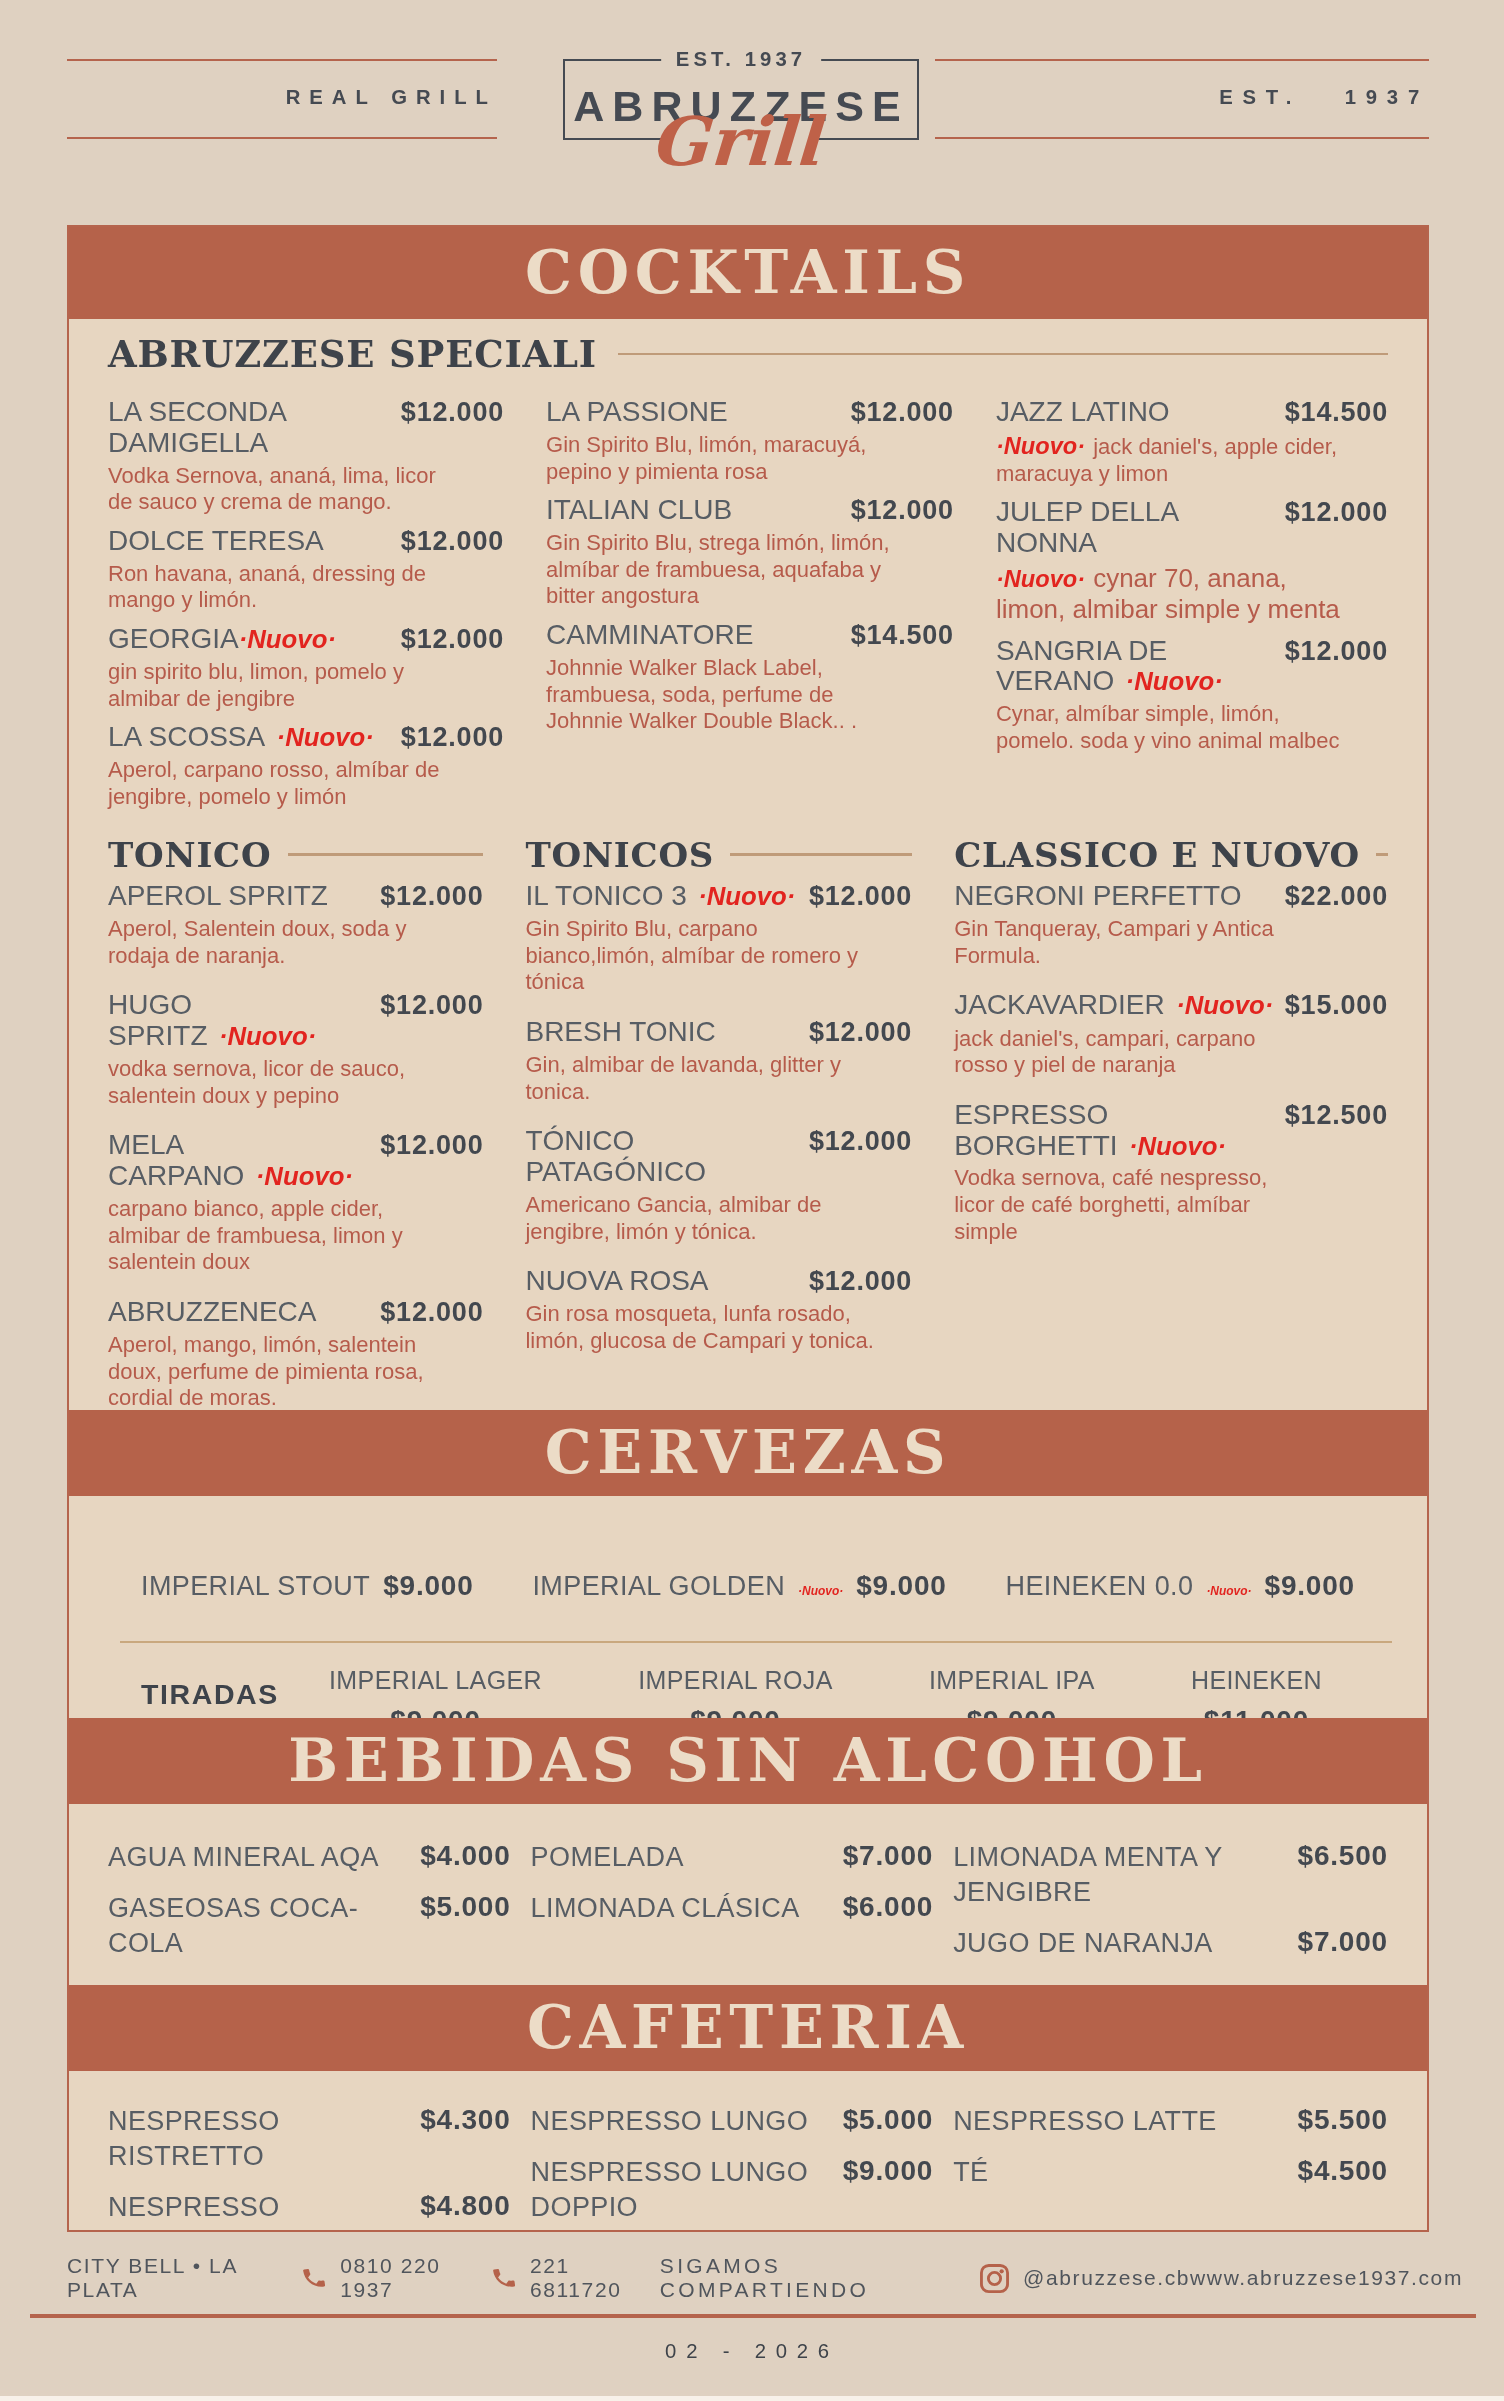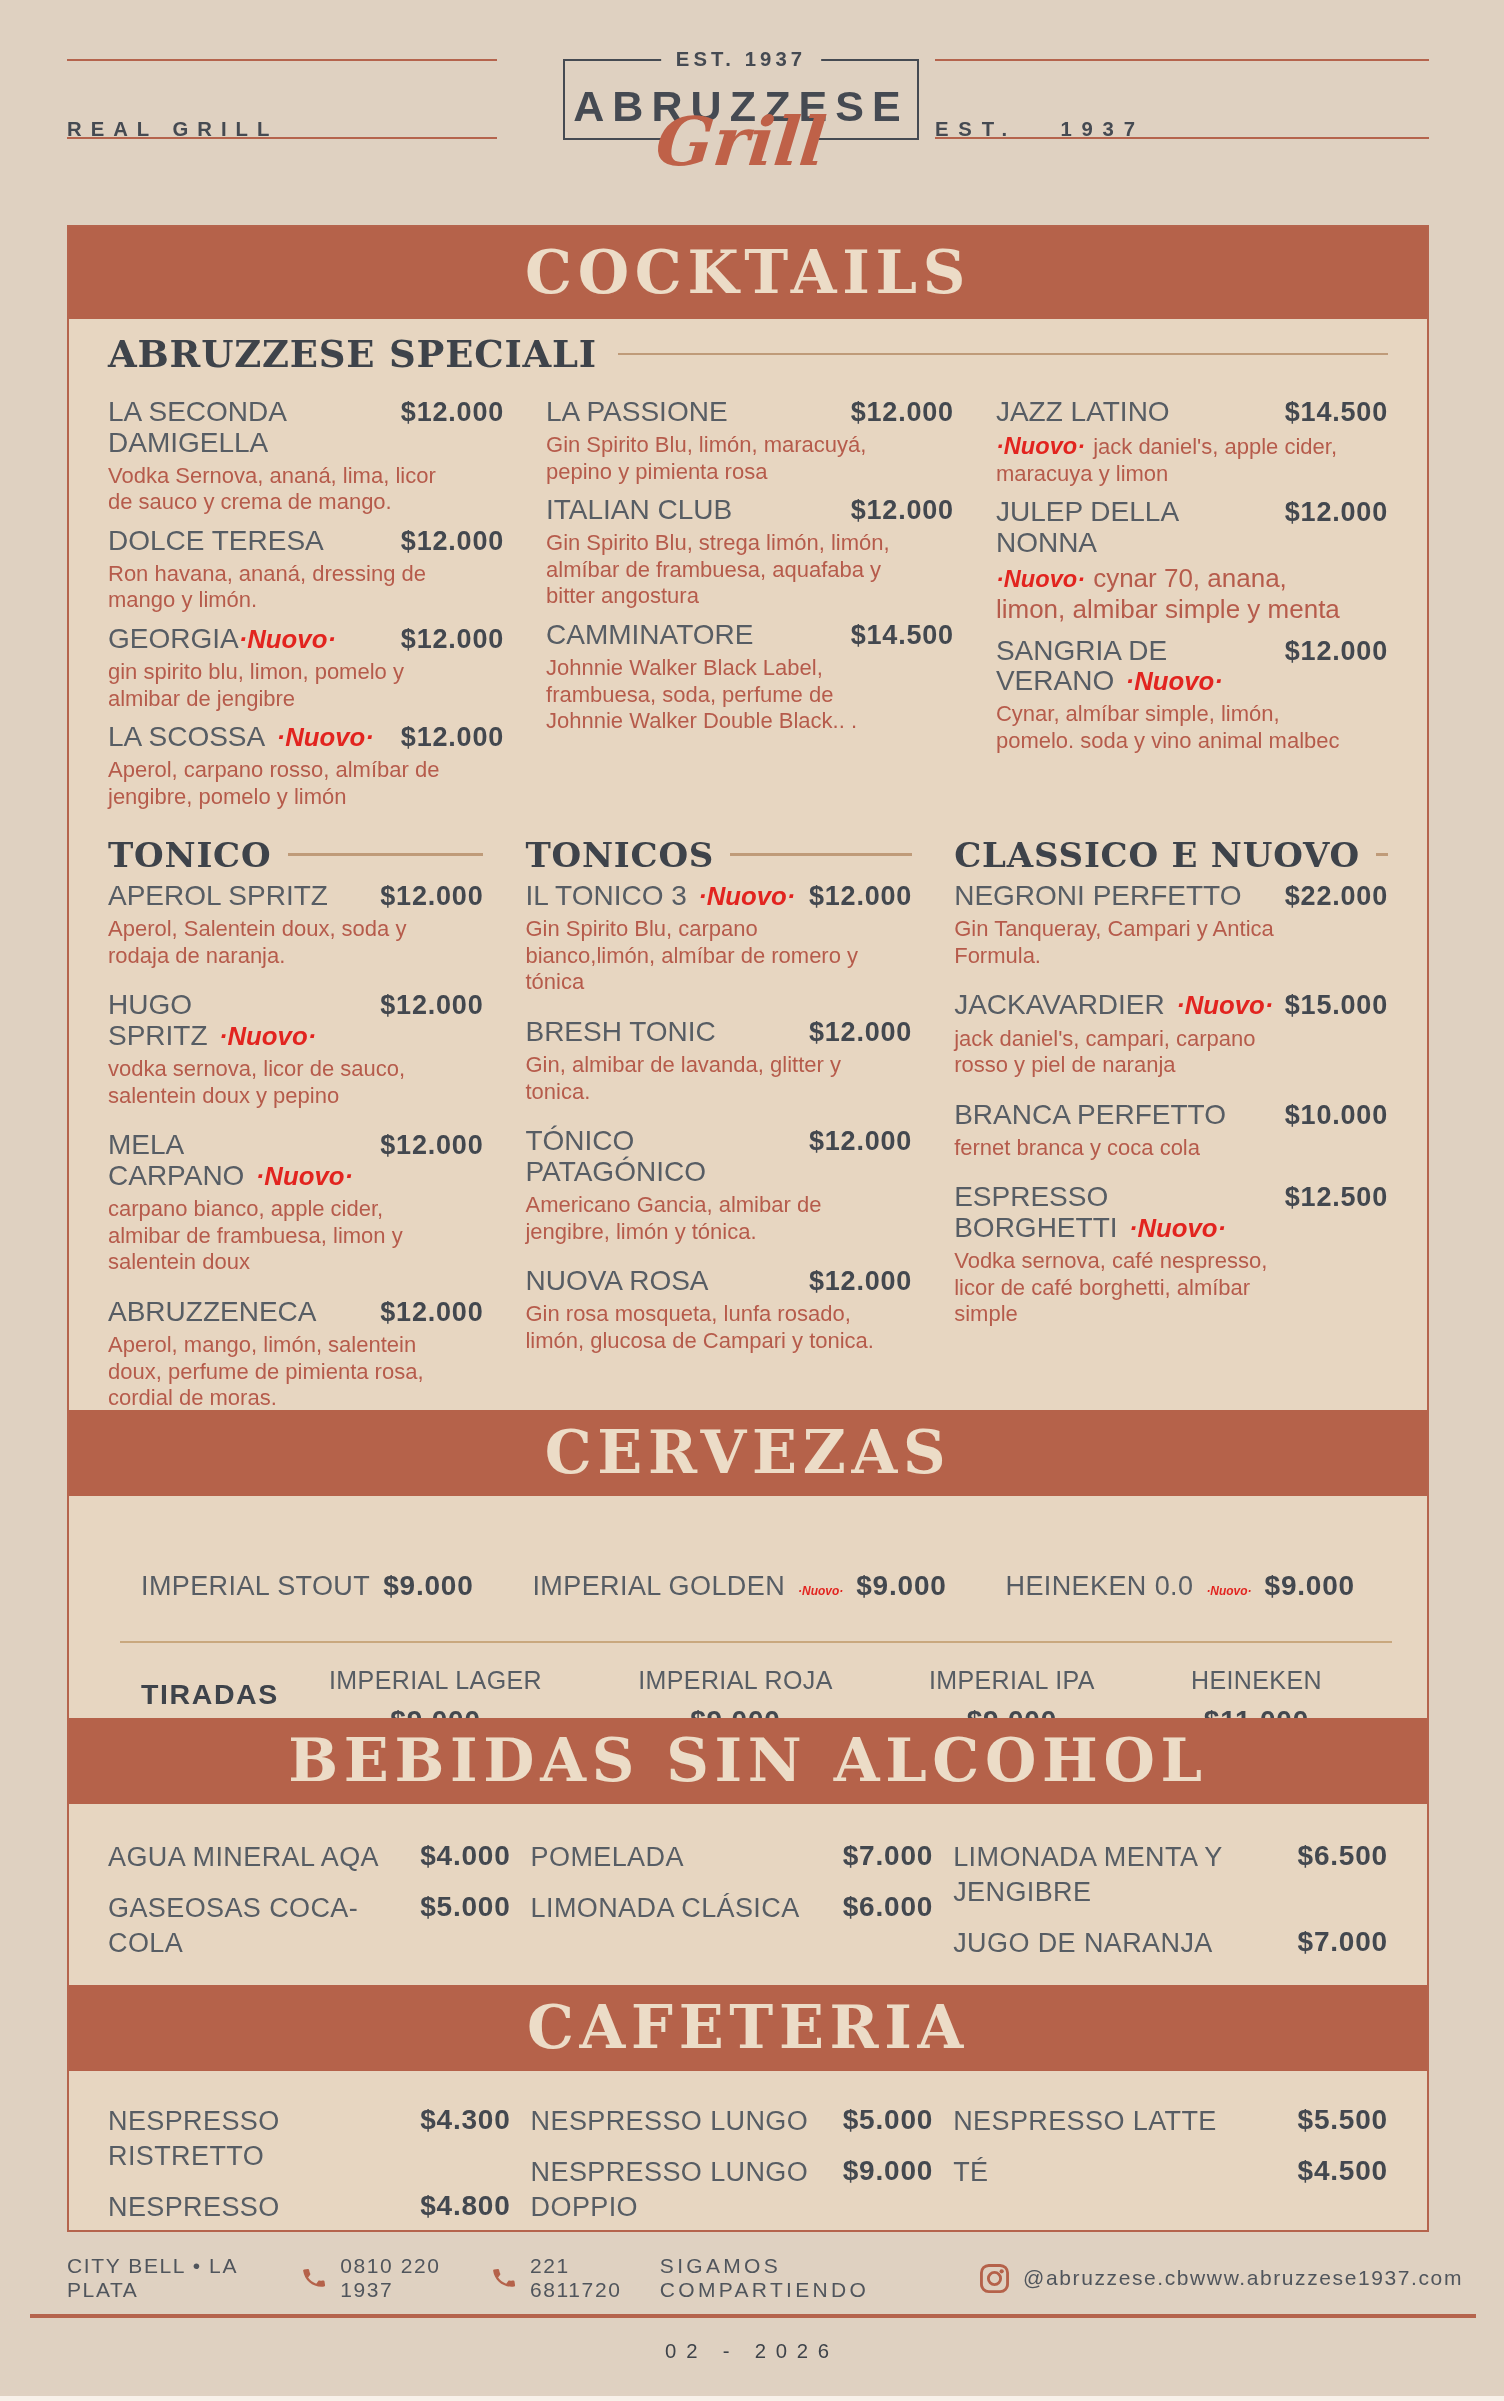--- a/index.html
+++ b/index.html
@@ -10,24 +10,23 @@
     font-family:"Liberation Sans","DejaVu Sans",sans-serif;
     overflow:hidden;
   }
   
   .rule{ position:absolute; height:2.4px; background:var(--border-rust,#b5644d); }
   .rl-t{ left:67px; top:59px;  width:430px; }
   .rl-b{ left:67px; top:137px; width:430px; }
   .rr-t{ left:935px; top:59px;  width:494px; }
   .rr-b{ left:935px; top:137px; width:494px; }
   .tagline{
-    position:absolute; top:86px; text-align:left;
+    position:absolute; top:86px; text-align:right;
     font-size:20.3px; font-weight:bold; color:var(--logo-dark,#454a52);
     letter-spacing:9px;
-    margin-top:32px;
   }
   .tl-left{ left:67px; width:430px; }
   .tl-right{ left:935px; width:494px; letter-spacing:9.8px; word-spacing:28px; }
   .logo-box{
     position:absolute; left:563px; top:59px; width:356px; height:81px;
     border:2.4px solid var(--logo-dark,#454a52);
   }
   .logo-est{
     position:absolute; top:-13px; left:50%; transform:translateX(-50%);
     background:var(--page-bg,#dfd1c1); padding:0 14.6px;
@@ -335,27 +334,20 @@
       <span class="item-price">$22.000</span>
     </div>
     <p class="item-desc"><span>Gin Tanqueray, Campari y Antica Formula.</span></p>
   </div>
             <div class="item">
     <div class="item-top">
       <span class="item-name"><span class="nm">JACKAVARDIER</span><span class="nuovo sp">·Nuovo·</span></span>
       <span class="item-price">$15.000</span>
     </div>
     <p class="item-desc"><span>jack daniel's, campari, carpano rosso y piel de naranja</span></p>
-  </div>
-            <div class="item">
-    <div class="item-top">
-      <span class="item-name"><span class="nm">BRANCA PERFETTO</span></span>
-      <span class="item-price">$10.000</span>
-    </div>
-    <p class="item-desc"><span>fernet branca y coca cola</span></p>
   </div>
             <div class="item">
     <div class="item-top">
       <span class="item-name"><span class="nm">ESPRESSO BORGHETTI</span><span class="nuovo sp">·Nuovo·</span></span>
       <span class="item-price">$12.500</span>
     </div>
     <p class="item-desc"><span>Vodka sernova, café nespresso, licor de café borghetti, almíbar simple</span></p>
   </div>
           </div>
         </div>

